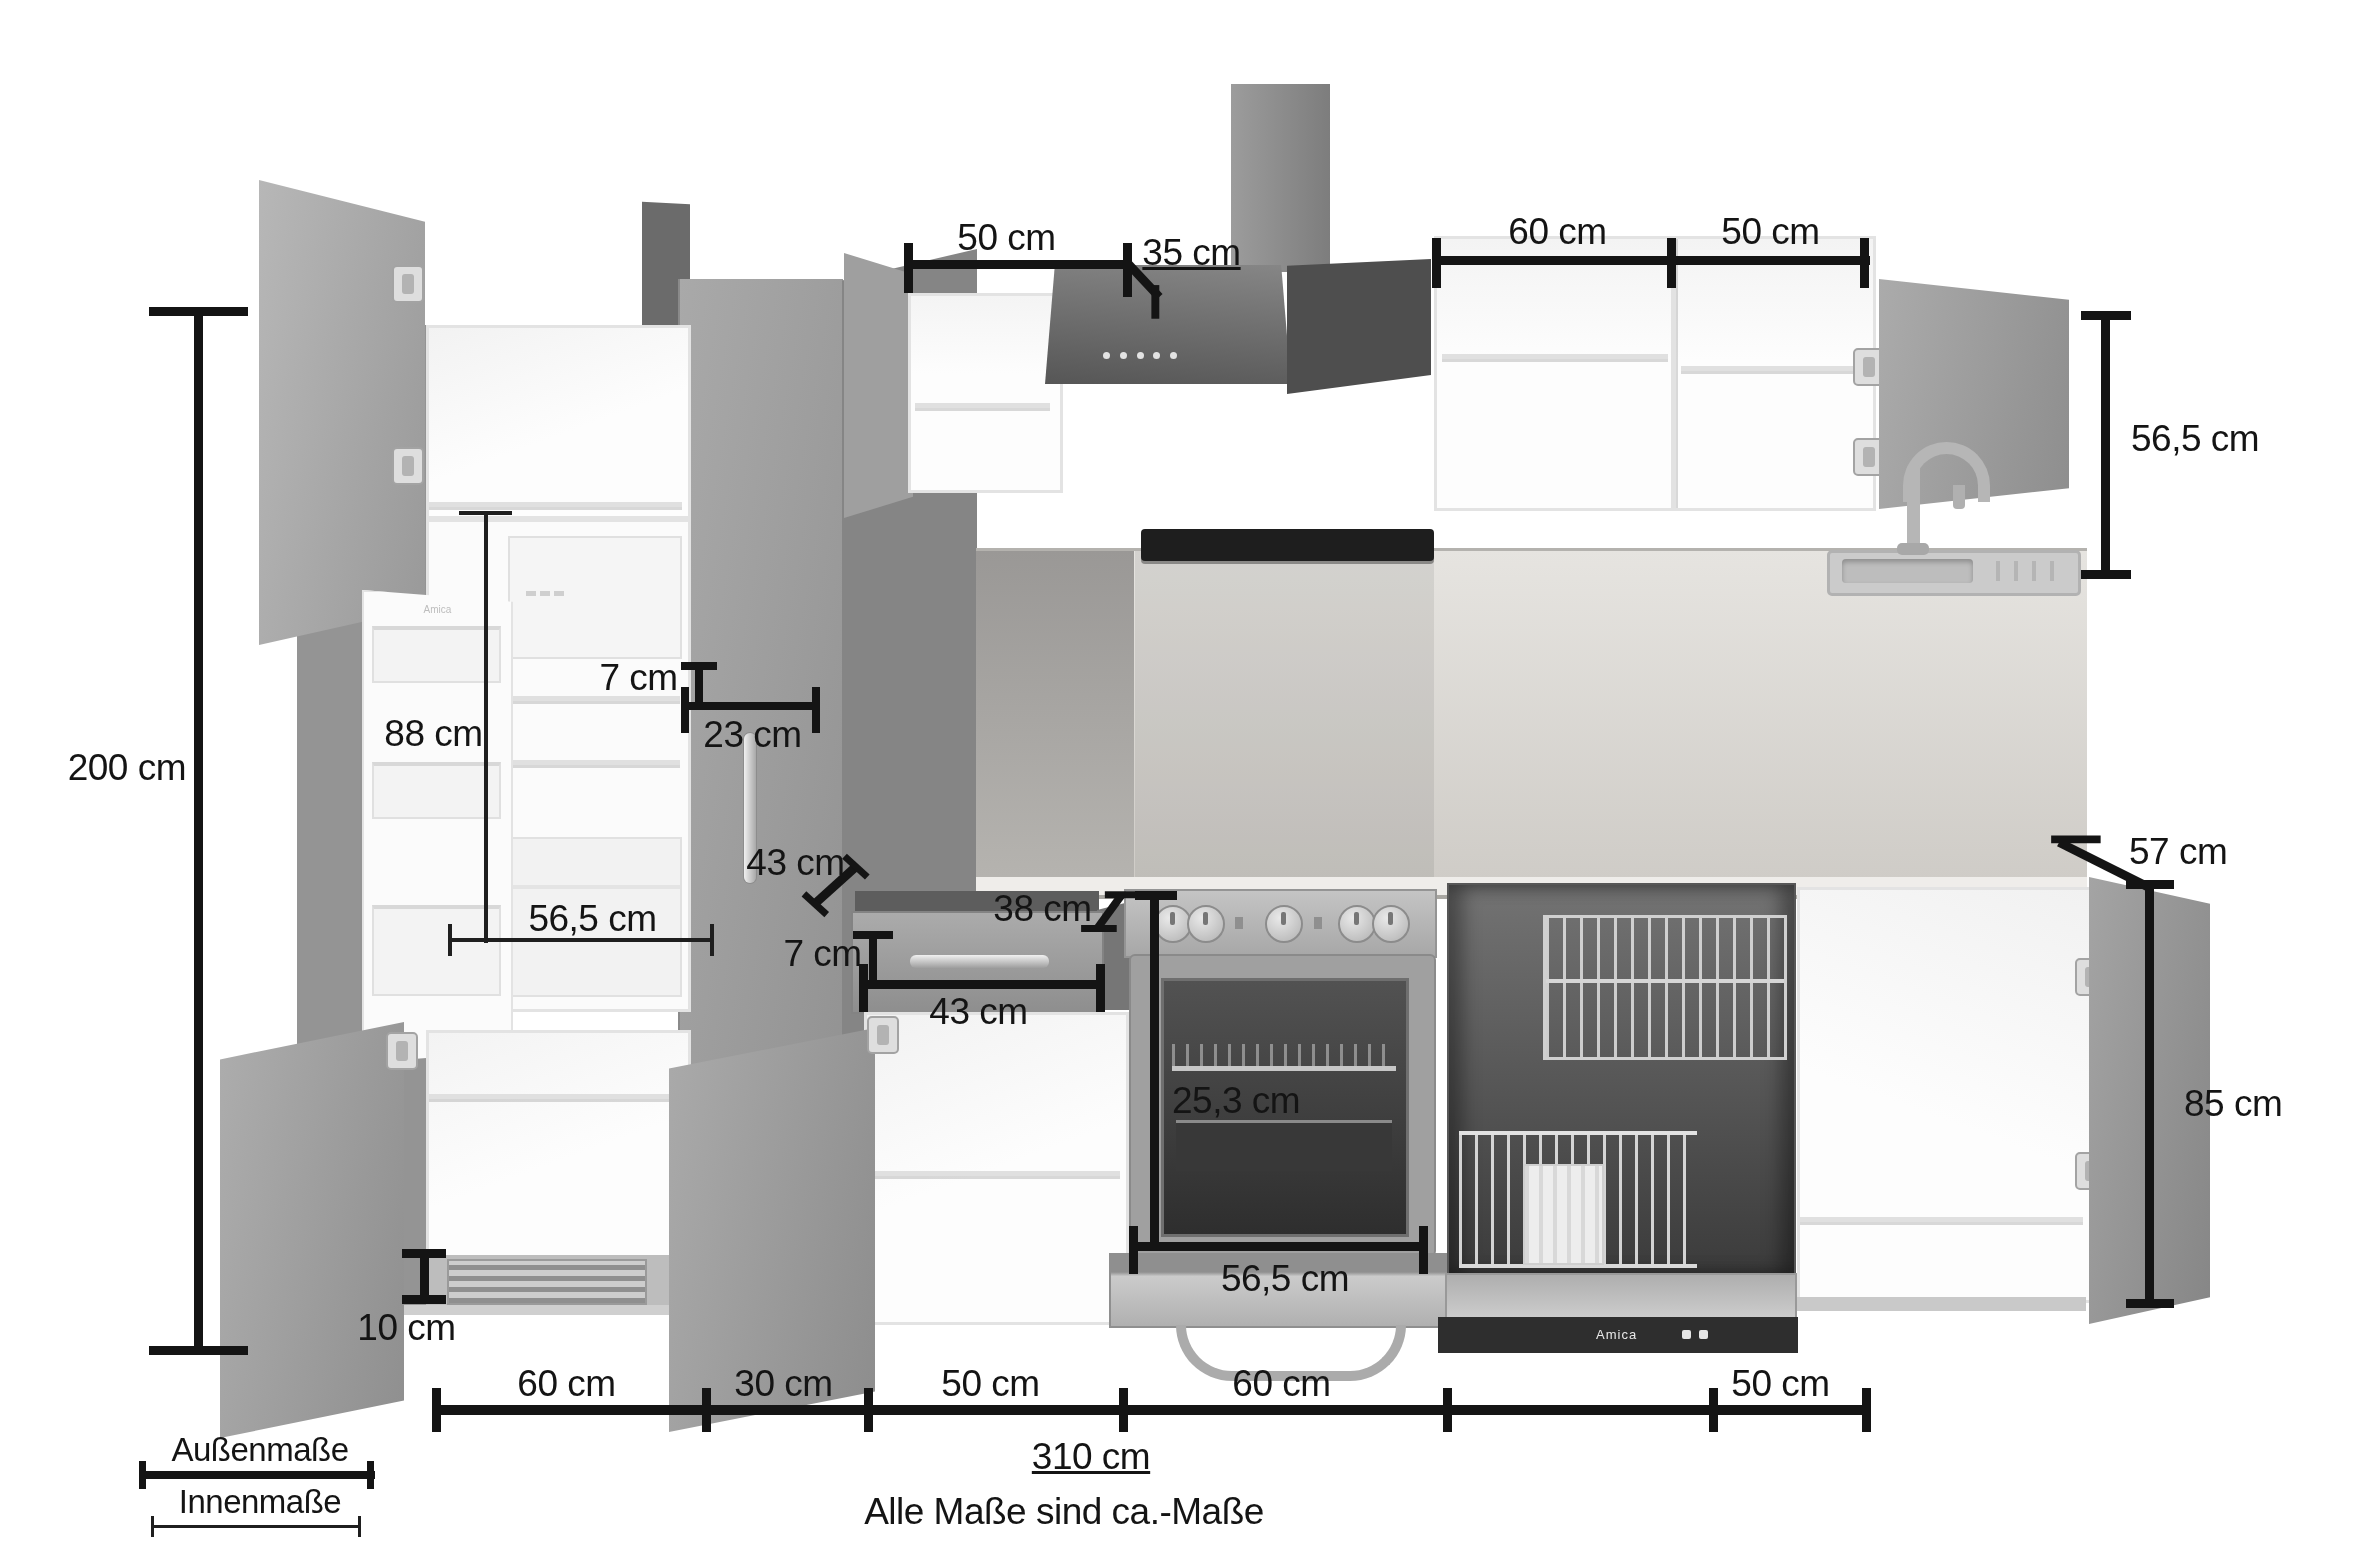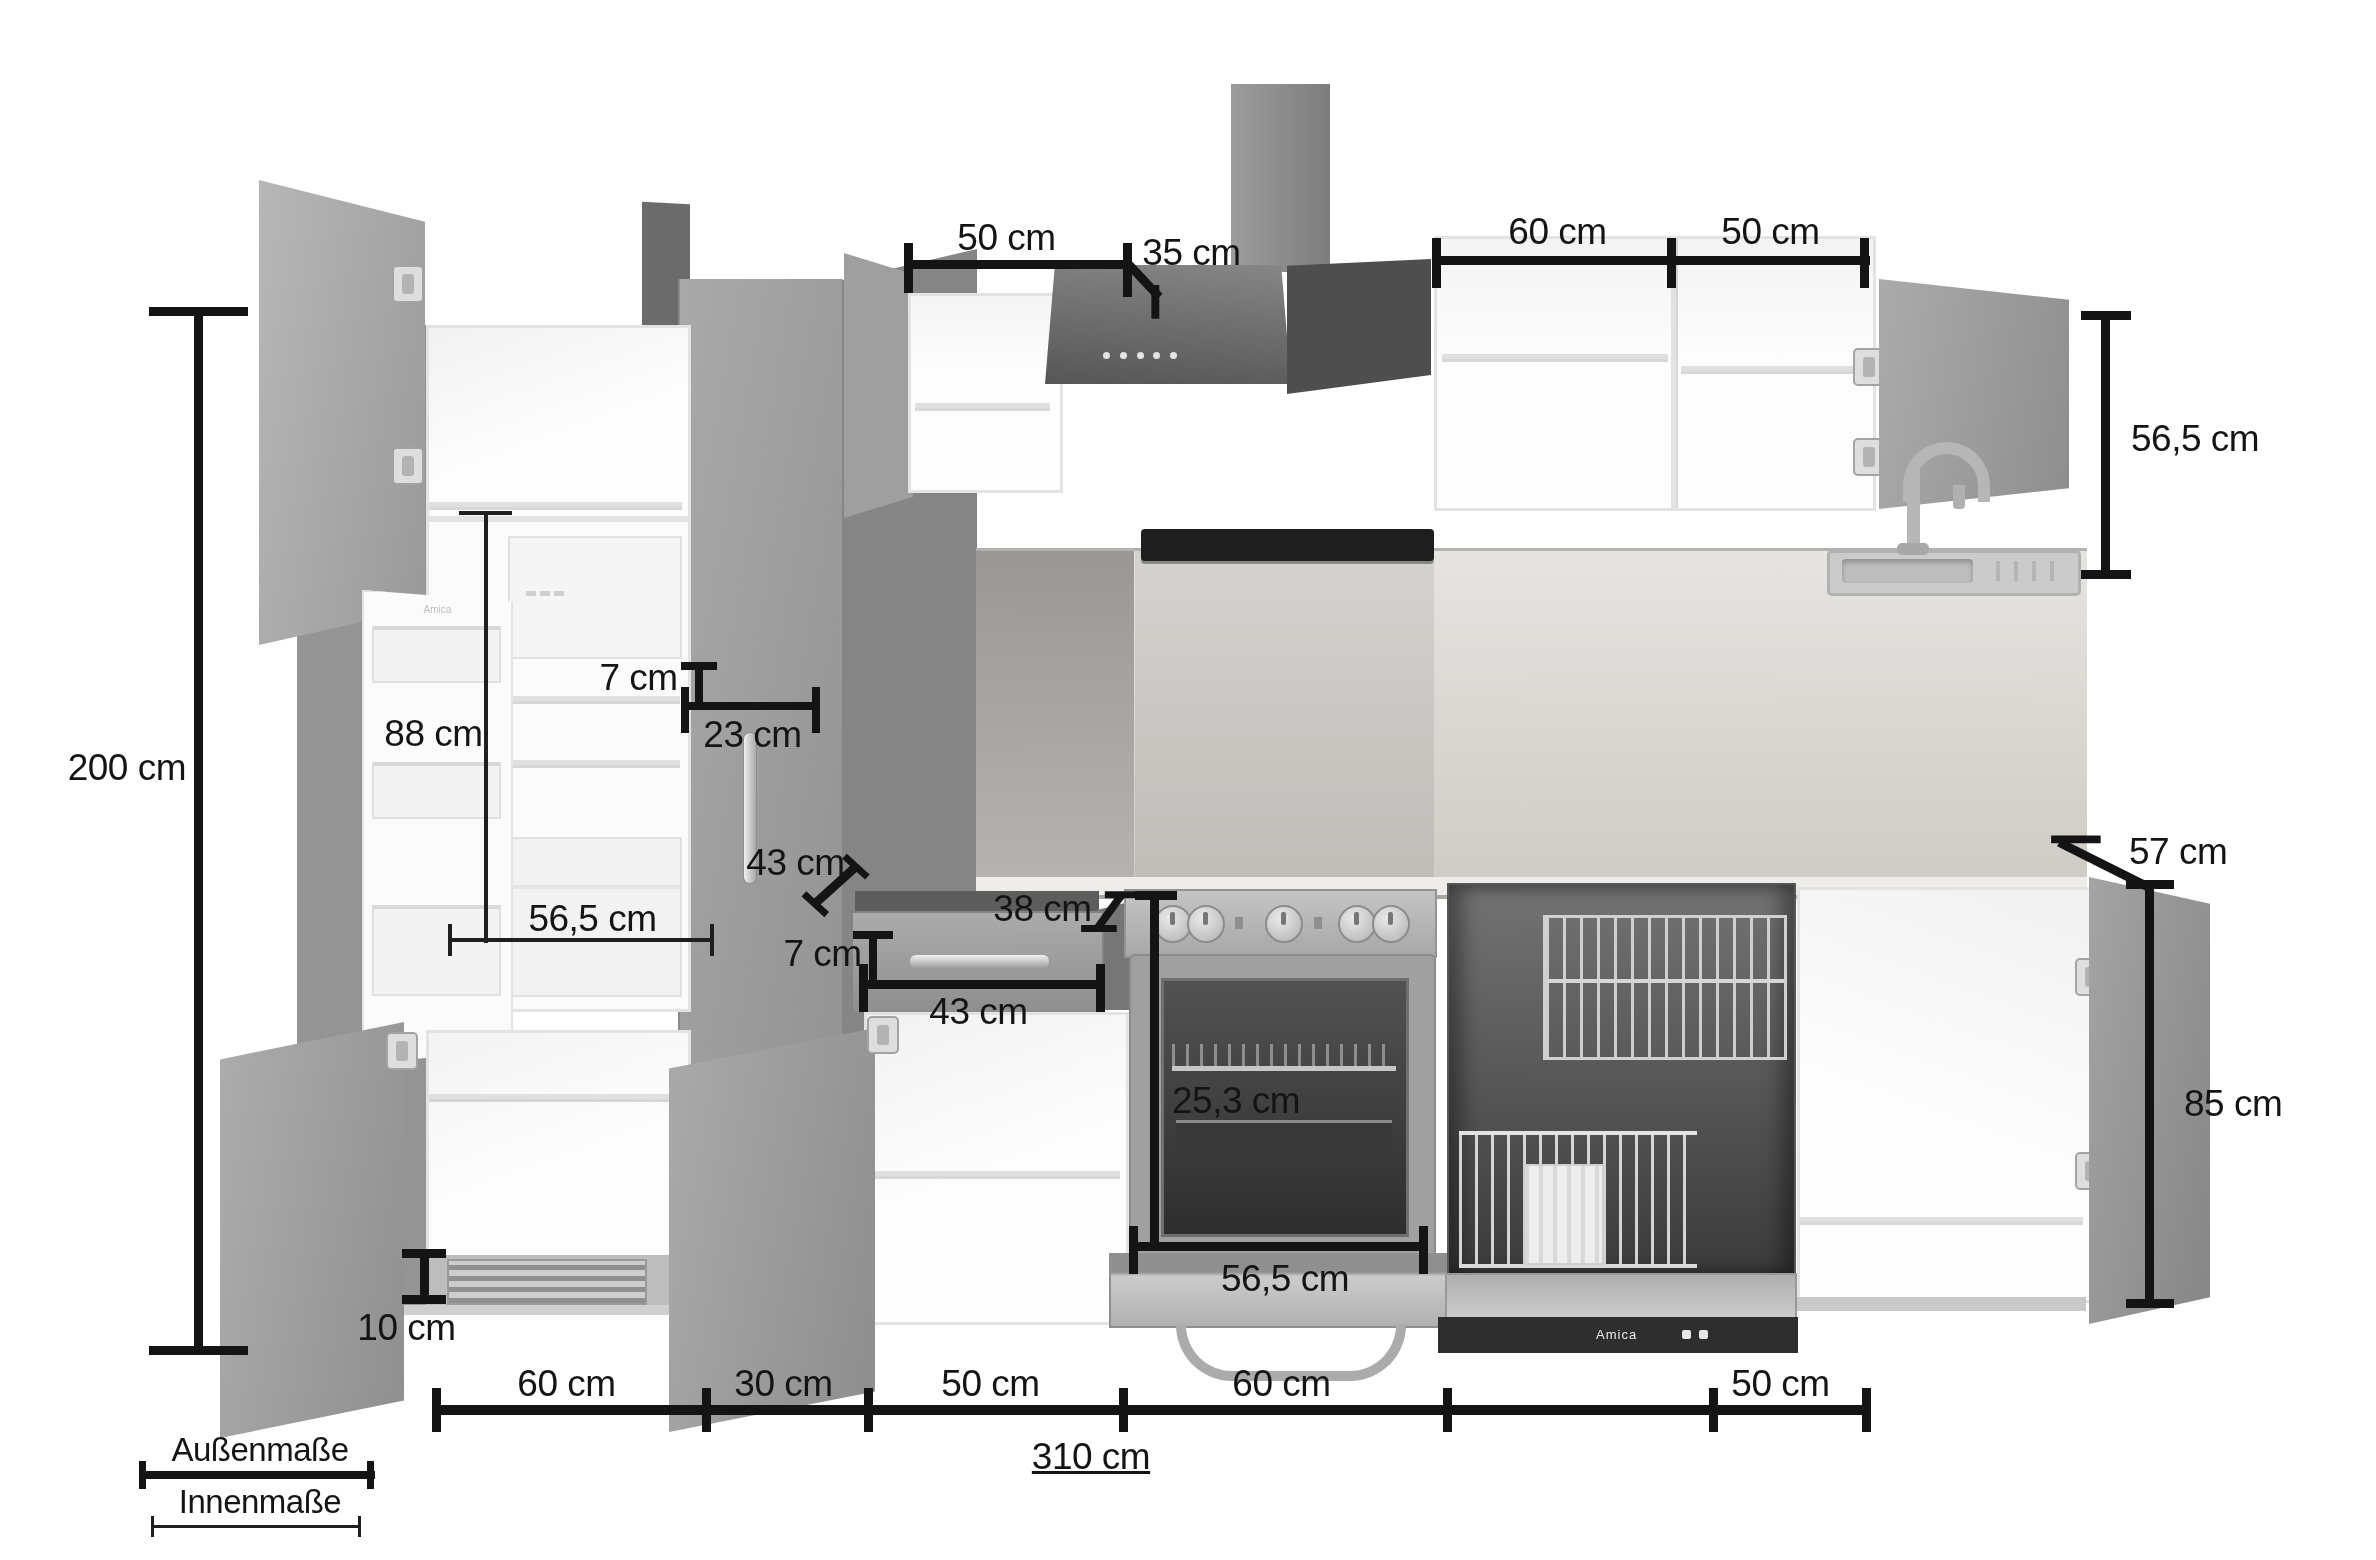--- a/index.html
+++ b/index.html
@@ -235,21 +235,21 @@
   <div class="dl" style="left:1129px;top:1242px;width:299px;height:9px;"></div>
   <div class="dl" style="left:1129px;top:1226px;width:9px;height:48px;"></div>
   <div class="dl" style="left:1419px;top:1226px;width:9px;height:48px;"></div>
   <div class="lbl c" style="left:1201px;top:1260px;width:168px;">56,5 cm</div>
 
   <div class="dl" style="left:904px;top:260px;width:228px;height:9px;"></div>
   <div class="dl" style="left:904px;top:243px;width:9px;height:50px;"></div>
   <div class="dl" style="left:1123px;top:243px;width:9px;height:54px;"></div>
   <div class="lbl c" style="left:937px;top:219px;width:139px;">50 cm</div>
 
-  <div class="lbl c" style="left:1122px;top:234px;width:139px;">35 cm</div>
+  <div class="lbl c" style="left:1122px;top:234px;width:139px;text-decoration:underline;">35 cm</div>
 
   <div class="dl" style="left:1432px;top:256px;width:438px;height:9px;"></div>
   <div class="dl" style="left:1432px;top:238px;width:9px;height:50px;"></div>
   <div class="dl" style="left:1667px;top:238px;width:9px;height:50px;"></div>
   <div class="dl" style="left:1860px;top:238px;width:9px;height:50px;"></div>
   <div class="lbl c" style="left:1488px;top:213px;width:139px;">60 cm</div>
   <div class="lbl c" style="left:1701px;top:213px;width:139px;">50 cm</div>
 
   <div class="dl" style="left:2101px;top:315px;width:9px;height:263px;"></div>
   <div class="dl" style="left:2081px;top:311px;width:50px;height:9px;"></div>
@@ -275,20 +275,21 @@
   <div class="dl" style="left:1119px;top:1388px;width:9px;height:44px;"></div>
   <div class="dl" style="left:1443px;top:1388px;width:9px;height:44px;"></div>
   <div class="dl" style="left:1709px;top:1388px;width:9px;height:44px;"></div>
   <div class="dl" style="left:1862px;top:1388px;width:9px;height:44px;"></div>
   <div class="lbl c" style="left:497px;top:1365px;width:139px;">60 cm</div>
   <div class="lbl c" style="left:714px;top:1365px;width:139px;">30 cm</div>
   <div class="lbl c" style="left:921px;top:1365px;width:139px;">50 cm</div>
   <div class="lbl c" style="left:1212px;top:1365px;width:139px;">60 cm</div>
   <div class="lbl c" style="left:1711px;top:1365px;width:139px;">50 cm</div>
   <div class="lbl c" style="left:997px;top:1438px;width:188px;text-decoration:underline;">310 cm</div>
+  <div class="lbl c" style="left:762px;top:1493px;width:604px;">Alle Maße sind ca.-Maße</div>
 
   <div class="lbl sm c" style="left:141px;top:1433px;width:238px;">Außenmaße</div>
   <div class="dl" style="left:139px;top:1471px;width:236px;height:8px;"></div>
   <div class="dl" style="left:139px;top:1461px;width:7px;height:28px;"></div>
   <div class="dl" style="left:367px;top:1461px;width:7px;height:28px;"></div>
   <div class="lbl sm c" style="left:141px;top:1485px;width:238px;">Innenmaße</div>
   <div class="dl thin" style="left:151px;top:1525px;width:210px;height:3px;"></div>
   <div class="dl thin" style="left:151px;top:1516px;width:3px;height:21px;"></div>
   <div class="dl thin" style="left:358px;top:1516px;width:3px;height:21px;"></div>
 

